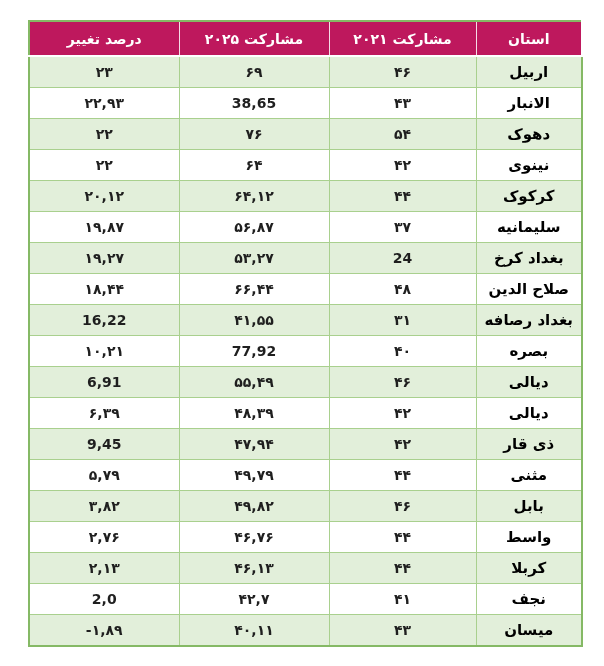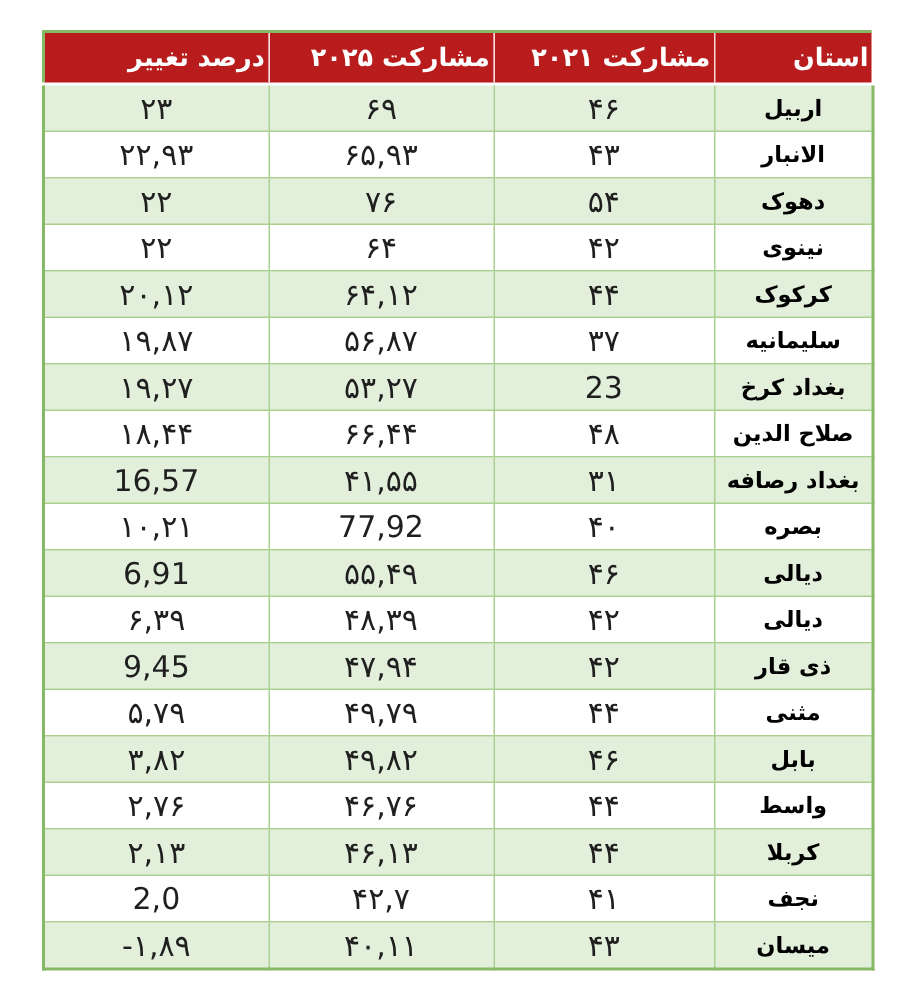--- a/index.html
+++ b/index.html
@@ -19,26 +19,26 @@
   table.participation {
     position: absolute;
     top: 20px;
     left: 28px;
     width: 553px;
     border-collapse: collapse;
     table-layout: fixed;
     border: 2px solid #85b965;
   }
   thead th {
-    background: #b91c1c;
+    background: #be185d;
     color: #ffffff;
     font-weight: bold;
-    font-size: 17px;
+    font-size: 14px;
     height: 33px;
-    text-align: right;
+    text-align: center;
     vertical-align: middle;
     border-bottom: 2px solid #ffffff;
     padding: 0 2px;
   }
   thead th:not(:last-child) {
     border-inline-end: 1.5px solid rgba(255,255,255,0.85);
   }
   thead th:first-child {
     border-inline-start: 2px solid #ffffff;
   }
@@ -51,23 +51,24 @@
     color: #1f1f1f;
   }
   tbody tr:nth-child(odd) { background: #e2efda; }
   tbody tr:nth-child(even) { background: #ffffff; }
   td.province {
     font-weight: bold;
     font-size: 15px;
     color: #000000;
   }
   td.num {
-    font-size: 20px;
+    font-size: 14px;
     direction: ltr; 
     unicode-bidi: isolate;
+    font-weight: bold;
   }
   .caption {
     position: absolute;
     top: 631px;
     left: 28px;
     width: 553px;
     text-align: center;
     font-size: 13.5px;
     font-weight: bold;
     color: #000000;
@@ -98,21 +99,21 @@
   <tr>
     <td class="province">اربیل</td>
     <td class="num">۴۶</td>
     <td class="num">۶۹</td>
     <td class="num">۲۳</td>
   </tr>
 
   <tr>
     <td class="province">الانبار</td>
     <td class="num">۴۳</td>
-    <td class="num">۶۵,۹۳</td>
+    <td class="num">38,65</td>
     <td class="num">۲۲,۹۳</td>
   </tr>
 
   <tr>
     <td class="province">دهوک</td>
     <td class="num">۵۴</td>
     <td class="num">۷۶</td>
     <td class="num">۲۲</td>
   </tr>
 
@@ -132,37 +133,37 @@
 
   <tr>
     <td class="province">سلیمانیه</td>
     <td class="num">۳۷</td>
     <td class="num">۵۶,۸۷</td>
     <td class="num">۱۹,۸۷</td>
   </tr>
 
   <tr>
     <td class="province">بغداد کرخ</td>
-    <td class="num">23</td>
+    <td class="num">24</td>
     <td class="num">۵۳,۲۷</td>
     <td class="num">۱۹,۲۷</td>
   </tr>
 
   <tr>
     <td class="province">صلاح الدین</td>
     <td class="num">۴۸</td>
     <td class="num">۶۶,۴۴</td>
     <td class="num">۱۸,۴۴</td>
   </tr>
 
   <tr>
     <td class="province">بغداد رصافه</td>
     <td class="num">۳۱</td>
     <td class="num">۴۱,۵۵</td>
-    <td class="num">16,57</td>
+    <td class="num">16,22</td>
   </tr>
 
   <tr>
     <td class="province">بصره</td>
     <td class="num">۴۰</td>
     <td class="num">77,92</td>
     <td class="num">۱۰,۲۱</td>
   </tr>
 
   <tr>

